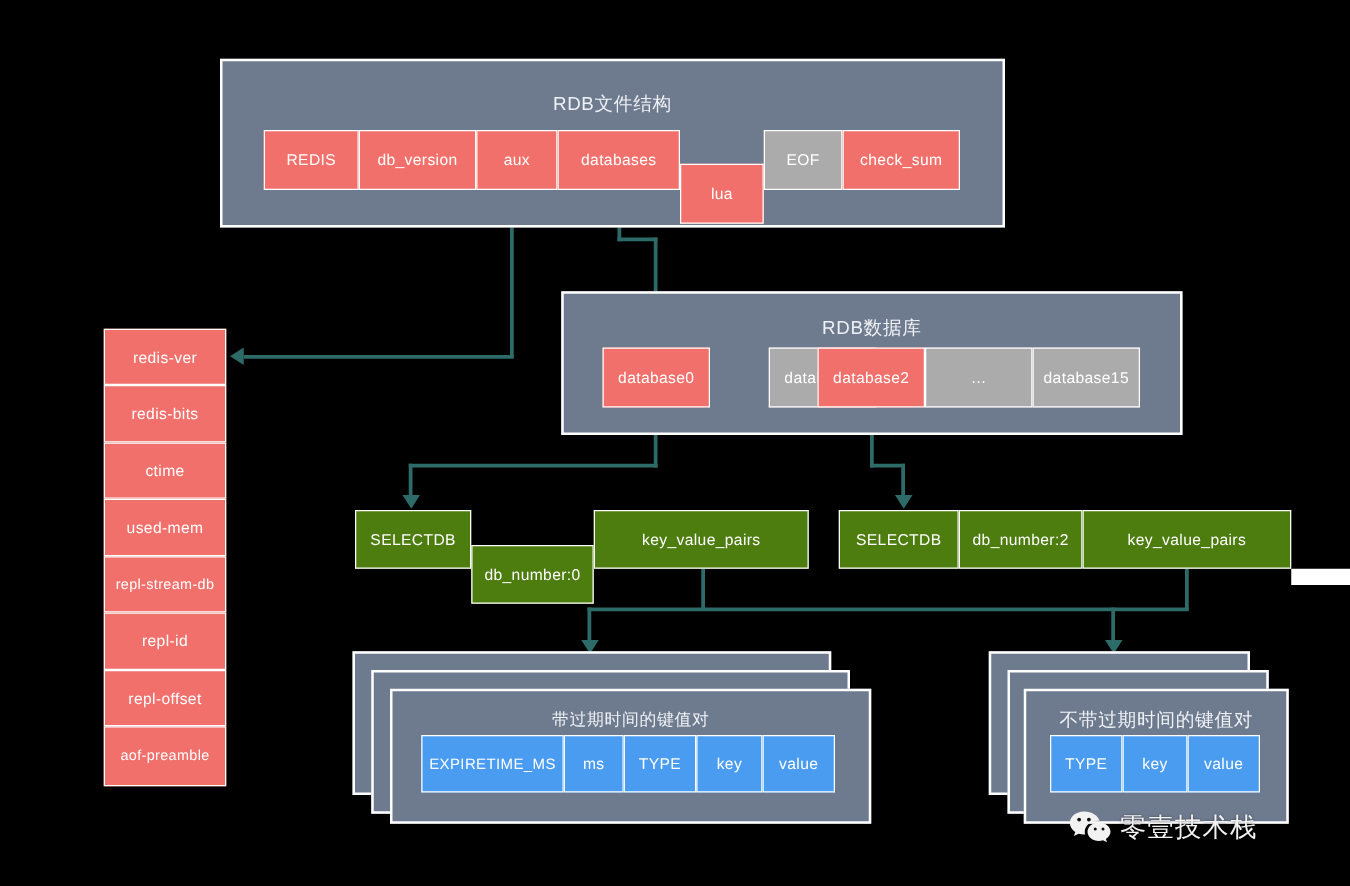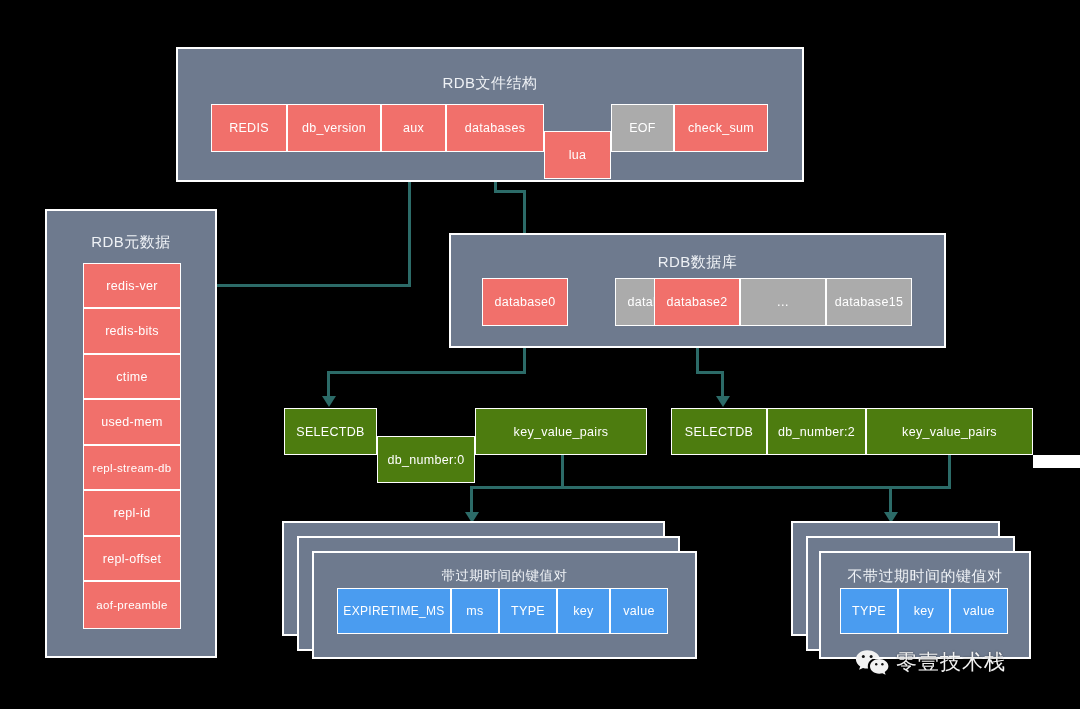--- a/index.html
+++ b/index.html
@@ -65,21 +65,21 @@
   }
   .arrow.left{
     border-top:7px solid transparent;
     border-bottom:7px solid transparent;
     border-right:11px solid #2c6b68;
   }
 
   
   .watermark{
     position:absolute;
-    display:flex;align-items:center;gap:7px;
+    display:flex;align-items:flex-start;gap:7px;
     color:#f2f2f2;
     font-size:21px;
     font-family:"DejaVu Sans",sans-serif;
     letter-spacing:1px;
     text-shadow:0 0 2px rgba(0,0,0,.5);
   }
   .wechat-icon{position:relative;width:34px;height:26px;display:block;}
 
   .artifact{position:absolute;background:#ffffff;}
 </style>
@@ -123,23 +123,20 @@
     <div class="panel-title" style="top:25px;">RDB文件结构</div>
   </div>
   <div class="cell red" style="left:211px;top:104px;width:76px;height:48px;">REDIS</div>
   <div class="cell red" style="left:287px;top:104px;width:94px;height:48px;">db_version</div>
   <div class="cell red" style="left:381px;top:104px;width:65px;height:48px;">aux</div>
   <div class="cell red" style="left:446px;top:104px;width:98px;height:48px;">databases</div>
   <div class="cell red" style="left:544px;top:104px;width:67px;height:48px;margin-top:27px;">lua</div>
   <div class="cell gray" style="left:611px;top:104px;width:63px;height:48px;">EOF</div>
   <div class="cell red" style="left:674px;top:104px;width:94px;height:48px;">check_sum</div>
 
-  <div class="panel" style="left:45px;top:209px;width:172px;height:449px;">
-    <div class="panel-title" style="top:22px;">RDB元数据</div>
-  </div>
   <div class="cell red" style="left:83px;top:263px;width:98px;height:45px;">redis-ver</div>
   <div class="cell red" style="left:83px;top:308px;width:98px;height:46px;">redis-bits</div>
   <div class="cell red" style="left:83px;top:354px;width:98px;height:45px;">ctime</div>
   <div class="cell red" style="left:83px;top:399px;width:98px;height:46px;">used-mem</div>
   <div class="cell red" style="left:83px;top:445px;width:98px;height:45px;font-size:11.5px;">repl-stream-db</div>
   <div class="cell red" style="left:83px;top:490px;width:98px;height:46px;">repl-id</div>
   <div class="cell red" style="left:83px;top:536px;width:98px;height:45px;">repl-offset</div>
   <div class="cell red" style="left:83px;top:581px;width:98px;height:48px;font-size:11.5px;">aof-preamble</div>
 
   <div class="panel" style="left:449px;top:233px;width:497px;height:115px;">

